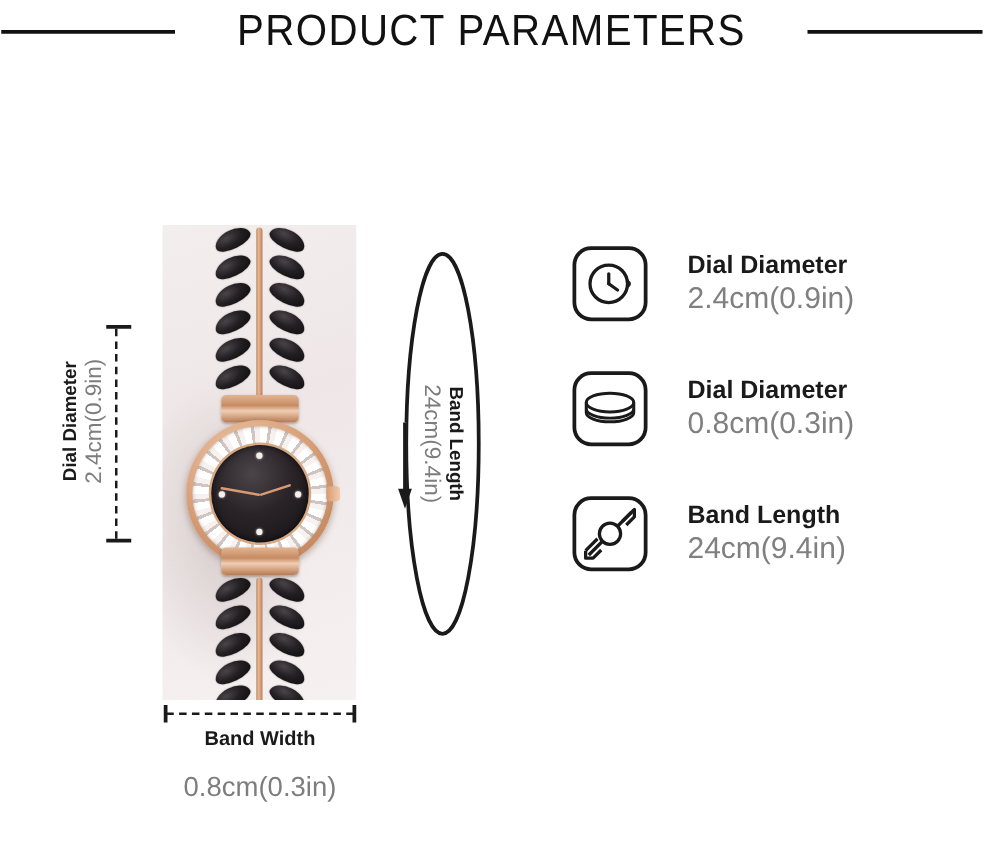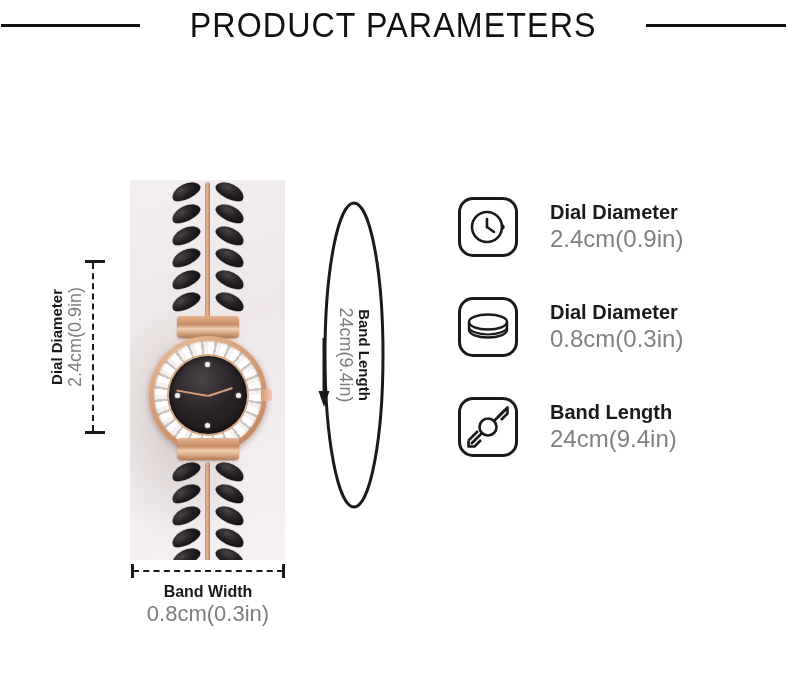--- a/index.html
+++ b/index.html
@@ -266,21 +266,21 @@
     width: 3px;
     height: 14px;
     background: #1a1a1a;
   }
   #band-width-line .cap.left  { left: -2px; }
   #band-width-line .cap.right { right: -2px; }
   #band-width-label {
     font-size: 16px;
     font-weight: bold;
     color: #1a1a1a;
-    margin-bottom: 0;
+    margin-bottom: 16px;
   }
   #band-width-value {
     font-size: 22px;
     color: #7d7d7d;
   }
 
   
   #spec-list {
     position: absolute;
     left: 458px;

